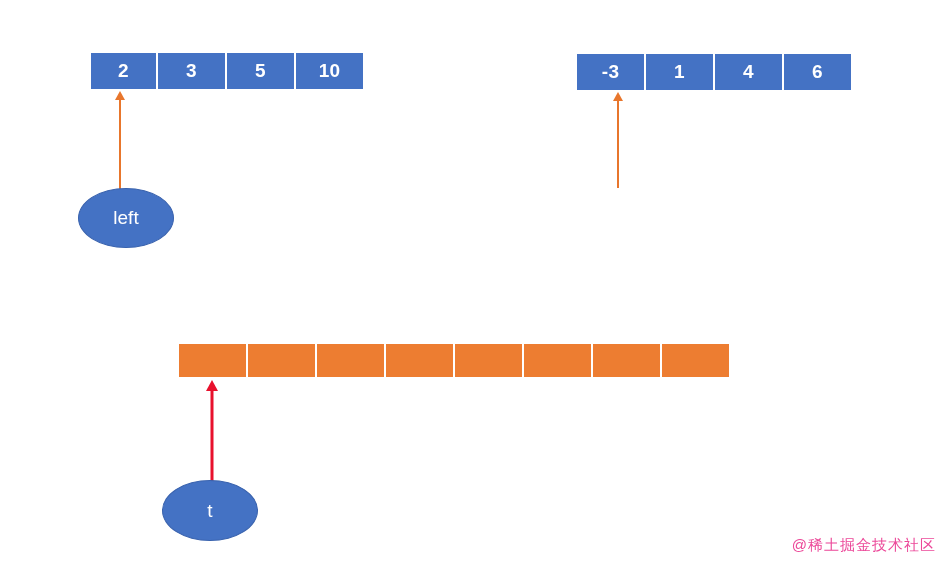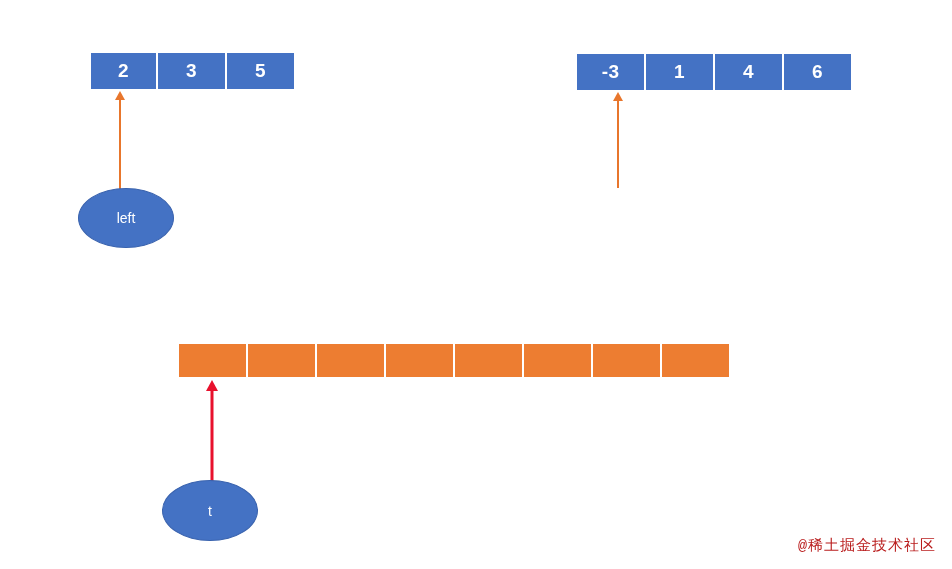--- a/index.html
+++ b/index.html
@@ -46,21 +46,21 @@
   .ellipse {
     position: absolute;
     box-sizing: border-box;
     background: #4472C4;
     border: 1px solid #3A63AE;
     border-radius: 50%;
     display: flex;
     align-items: center;
     justify-content: center;
     color: #ffffff;
-    font-size: 14px;
+    font-size: 19px;
   }
 
   
   .arrow {
     position: absolute;
   }
   .arrow .shaft {
     position: absolute;
     left: 50%;
     transform: translateX(-50%);
@@ -96,37 +96,37 @@
     border-left: 6px solid transparent;
     border-right: 6px solid transparent;
     border-bottom: 11px solid #E8112D;
   }
 
   
   .watermark {
     position: absolute;
     right: 16px;
     bottom: 14px;
-    color: #b91c1c;
+    color: #ec4899;
     font-size: 15px;
     letter-spacing: 1px;
     white-space: nowrap;
     user-select: none;
-    font-family: Liberation Mono, monospace;
   }
 </style>
 </head>
 <body>
 
 <div id="canvas">
 
   <div class="array blue" style="left:90px; top:52px;">
     <div class="cell" style="width:67px;">2</div>
     <div class="cell" style="width:69px;">3</div>
     <div class="cell" style="width:69px;">5</div>
+    <div class="cell" style="width:69px;">10</div>
   </div>
 
   <div class="arrow thin" style="left:114px; top:91px; width:12px; height:98px;">
     <div class="head"></div>
     <div class="shaft"></div>
   </div>
 
   <div class="ellipse" style="left:78px; top:188px; width:96px; height:60px;">left</div>
 
   <div class="array blue" style="left:576px; top:53px;">

